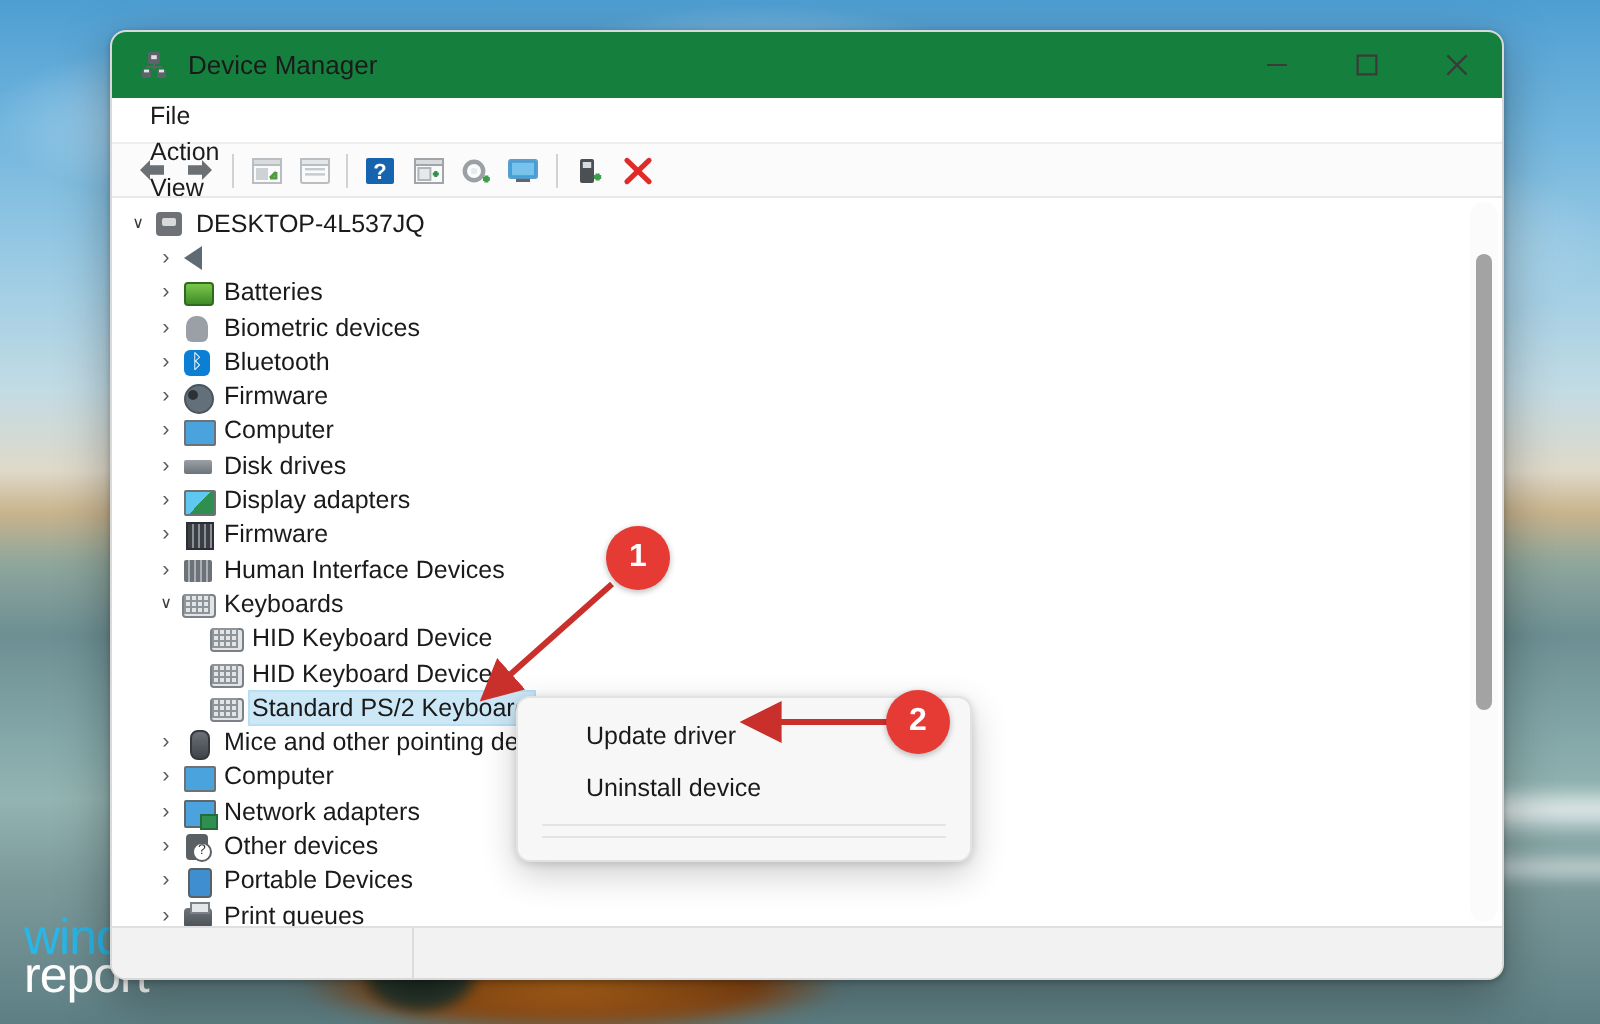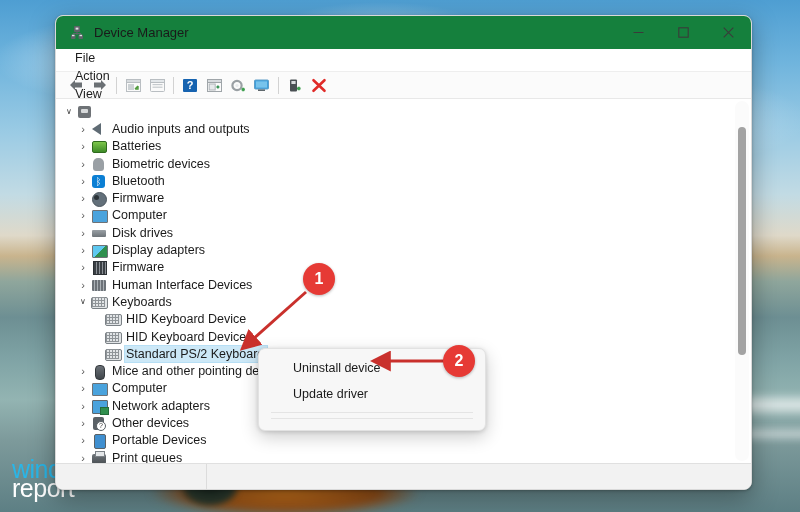--- a/index.html
+++ b/index.html
@@ -286,27 +286,27 @@
   </div>
 
   <div class="pane">
     <div class="tree" id="tree">
 
     <div class="row" style="padding-left: 6px;">
           <span class="chev open" style="font-size: 8px;">∨</span>
           <span class="ico">
             <span class="i-pc" style="display: block;"></span>
           </span>
+          <span class="lbl">DESKTOP-4L537JQ</span>
         </div>
         <div class="row" style="padding-left: 20px;">
           <span class="chev" style="font-size: 11px;">›</span>
           <span class="ico">
             <span class="i-spk" style="display: block;"></span>
           </span>
-          <span class="lbl">Audio inputs and outputs</span>
         </div>
         <div class="row" style="padding-left: 20px;">
           <span class="chev" style="font-size: 11px;">›</span>
           <span class="ico">
             <span class="i-bat" style="display: block;"></span>
           </span>
           <span class="lbl">Batteries</span>
         </div>
         <div class="row" style="padding-left: 20px;">
           <span class="chev" style="font-size: 11px;">›</span>
@@ -439,22 +439,22 @@
       <div class="thumb"></div>
     </div>
   </div>
 
   <div class="statusbar">
     <div class="seg"></div>
   </div>
 </div>
 
 <div id="ctx">
+    <div class="mi">Update driver</div>
     <div class="mi">Uninstall device</div>
-    <div class="mi">Update driver</div>
     <div class="sep"></div>
     <div class="sep"></div>
   </div>
 
 <svg class="anno-svg" width="800" height="512">
   <defs>
     <marker id="ah" markerWidth="7" markerHeight="7" refX="5.6" refY="3.5" orient="auto">
       <path d="M0,0 L7,3.5 L0,7 z" fill="#c9302c"></path>
     </marker>
   </defs>

